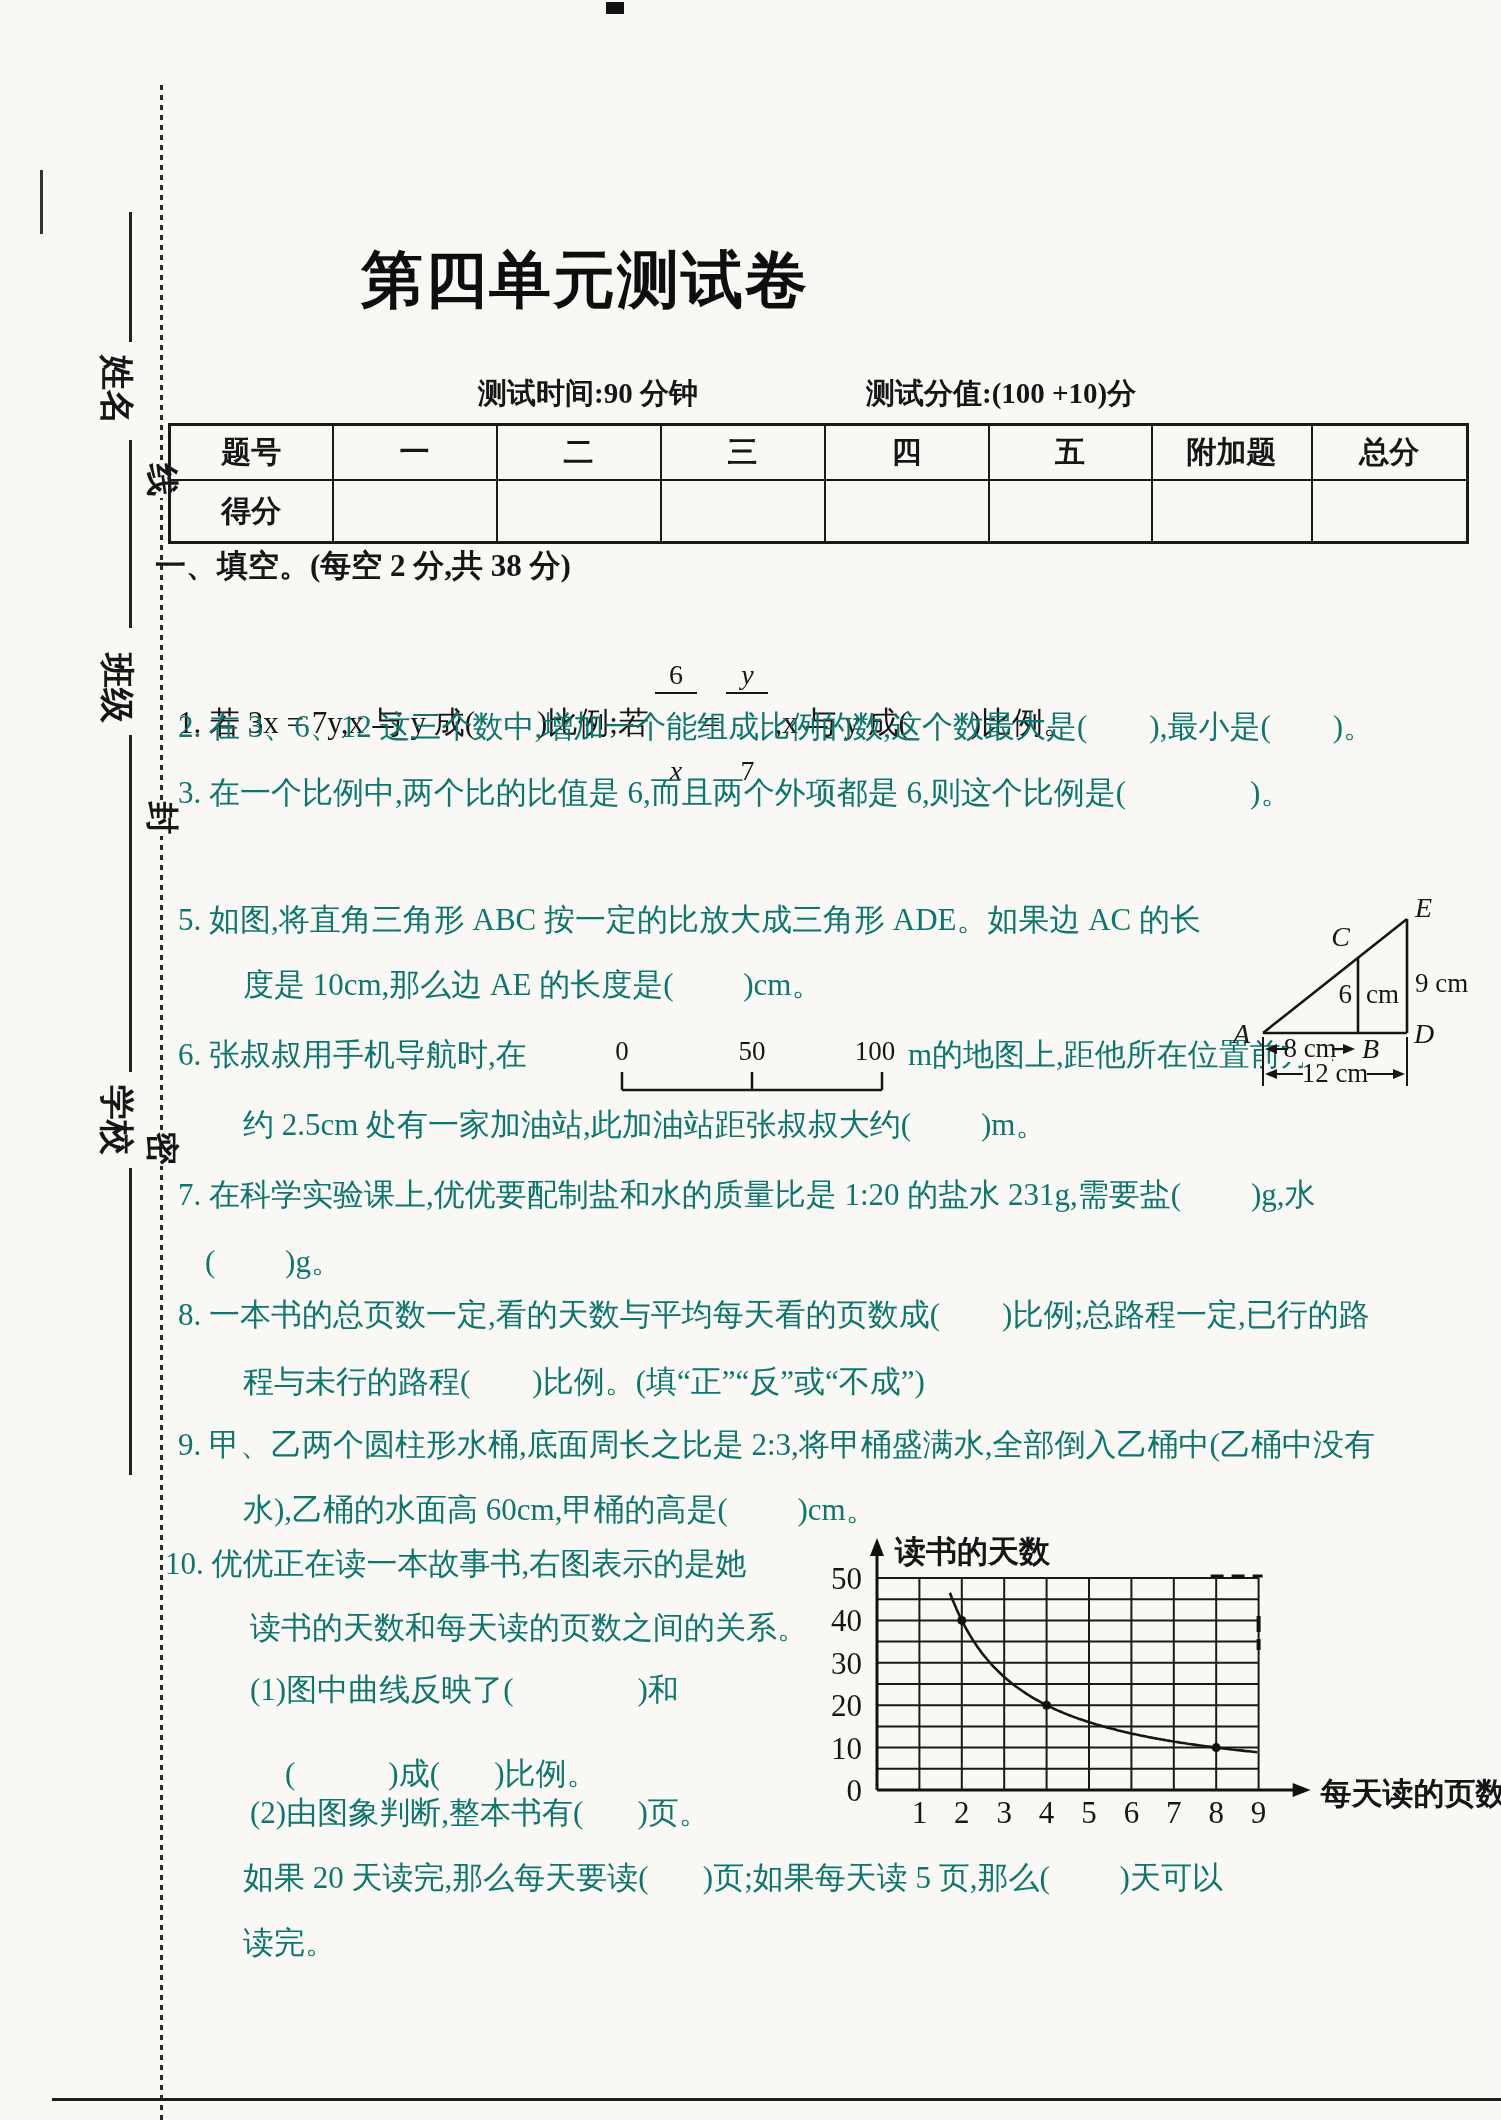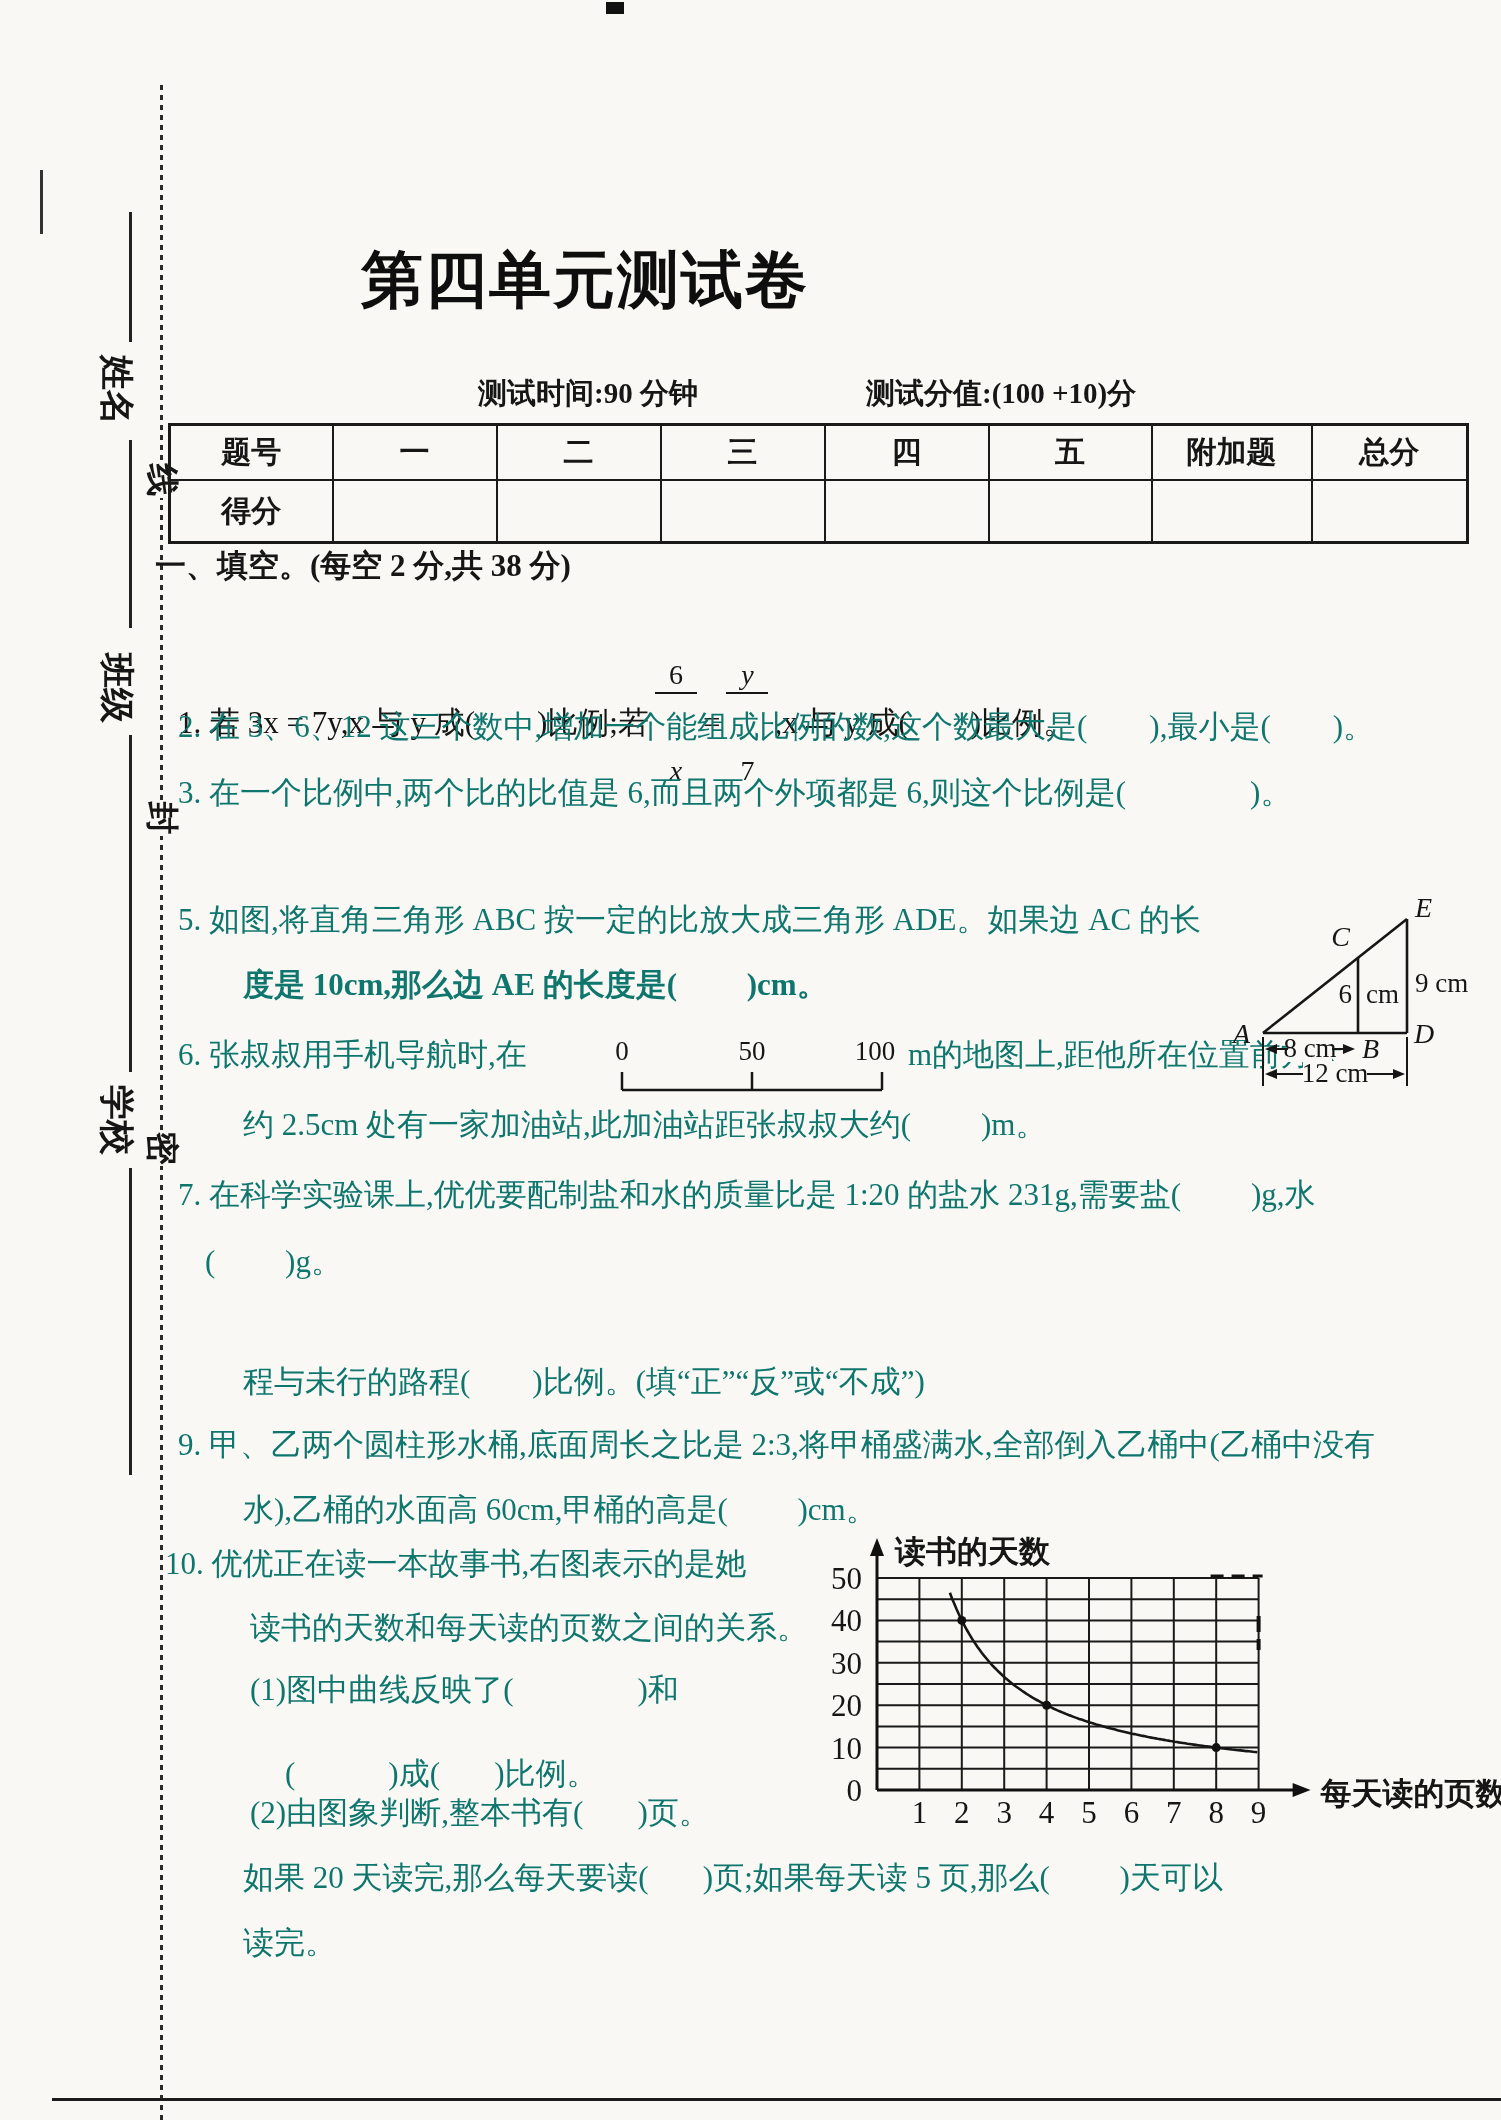--- a/index.html
+++ b/index.html
@@ -116,26 +116,27 @@
     <span class="frac">
       <span class="num it">y</span>
       <span class="den" style="font-style:normal">7</span>
     </span>
     <span>,x 与 y 成(        )比例。</span>
   </div>
 
   <div class="line" style="left:178px;top:706px;">2. 在 3、6、12 这三个数中,增加一个能组成比例的数,这个数最大是(        ),最小是(        )。</div>
   <div class="line" style="left:178px;top:772px;">3. 在一个比例中,两个比的比值是 6,而且两个外项都是 6,则这个比例是(                )。</div>
   <div class="line" style="left:178px;top:899px;">5. 如图,将直角三角形 ABC 按一定的比放大成三角形 ADE。如果边 AC 的长</div>
-  <div class="line" style="left:243px;top:964px;font-weight:bold;">度是 10cm,那么边 AE 的长度是(         )cm。</div>
+  <div class="line" style="left:243px;top:964px;">度是 10cm,那么边 AE 的长度是(         )cm。</div>
   <div class="line" style="left:178px;top:1034px;">6. 张叔叔用手机导航时,在</div>
   <div class="line" style="left:908px;top:1034px;">m的地图上,距他所在位置前方大</div>
   <div class="line" style="left:243px;top:1104px;">约 2.5cm 处有一家加油站,此加油站距张叔叔大约(         )m。</div>
   <div class="line" style="left:178px;top:1174px;">7. 在科学实验课上,优优要配制盐和水的质量比是 1:20 的盐水 231g,需要盐(         )g,水</div>
   <div class="line" style="left:205px;top:1241px;">(         )g。</div>
+  <div class="line" style="left:178px;top:1294px;">8. 一本书的总页数一定,看的天数与平均每天看的页数成(        )比例;总路程一定,已行的路</div>
   <div class="line" style="left:243px;top:1361px;">程与未行的路程(        )比例。(填“正”“反”或“不成”)</div>
   <div class="line" style="left:178px;top:1424px;">9. 甲、乙两个圆柱形水桶,底面周长之比是 2:3,将甲桶盛满水,全部倒入乙桶中(乙桶中没有</div>
   <div class="line" style="left:243px;top:1489px;text-align:right;">水),乙桶的水面高 60cm,甲桶的高是(         )cm。</div>
   <div class="line" style="left:165px;top:1543px;">10. 优优正在读一本故事书,右图表示的是她</div>
   <div class="line" style="left:250px;top:1607px;">读书的天数和每天读的页数之间的关系。</div>
   <div class="line" style="left:250px;top:1669px;">(1)图中曲线反映了(                )和</div>
   <div class="line" style="left:285px;top:1726px;margin-top:27px;">(            )成(       )比例。</div>
   <div class="line" style="left:250px;top:1792px;">(2)由图象判断,整本书有(       )页。</div>
   <div class="line" style="left:243px;top:1857px;">如果 20 天读完,那么每天要读(       )页;如果每天读 5 页,那么(         )天可以</div>
   <div class="line" style="left:243px;top:1922px;">读完。</div>

